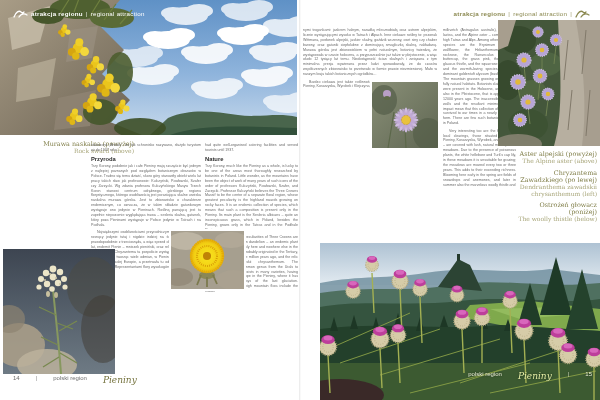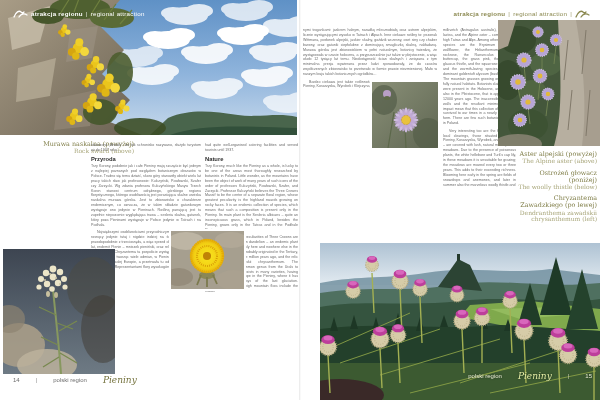--- a/index.html
+++ b/index.html
@@ -28,21 +28,21 @@
   .bodycol p.ind { text-indent:6px; margin:0; }
   .bodycol h3 { margin:3px 0 2px; font-size:5.8px; line-height:6.2px; color:#2e2e2e; }
 
   .cap { font-family:"DejaVu Serif", serif; }
   .cap .pl { color:#7f7d47; font-size:6.4px; line-height:7.2px; }
   .cap .en { color:#a8a67a; font-size:6px; line-height:6.8px; margin-bottom:4.5px; }
   .caps-left  { position:absolute; left:6px;  top:141px; width:128px; text-align:right; }
   .caps-right { position:absolute; left:517px; top:151px; width:80px; text-align:right; }
 
   .foot { position:absolute; font-size:6px; color:#6d6d6d;
-    display:flex; align-items:center; gap:16px; white-space:nowrap; }
+    display:flex; align-items:flex-start; gap:16px; white-space:nowrap; }
   .foot .script { font-family:"DejaVu Serif", serif; font-style:italic;
     font-size:9px; color:#75733e; }
   .foot-left { left:13px; top:375px; }
   .foot-right { right:8px; top:371px; color:#eef2d8; text-shadow:0 0 2px rgba(0,0,0,.5); }
   .foot-right .script { color:#e4eda6; }
   .foot .sep { opacity:.8; }
 </style>
 </head>
 <body>
 
@@ -305,26 +305,26 @@
       <use href="#dz" transform="translate(40,12) scale(.75)"></use>
     </svg>
   </div>
 
   <div class="caps-right cap">
     <div>
       <div class="pl">Aster alpejski (powyżej)</div>
       <div class="en">The Alpine aster (above)</div>
     </div>
     <div>
+      <div class="pl">Chryzantema Zawadzkiego (po lewej)</div>
+      <div class="en">Dendranthema zawadskii chrysanthemum (left)</div>
+    </div>
+    <div>
       <div class="pl">Ostrożeń głowacz (poniżej)</div>
       <div class="en">The woolly thistle (below)</div>
-    </div>
-    <div>
-      <div class="pl">Chryzantema Zawadzkiego (po lewej)</div>
-      <div class="en">Dendranthema zawadskii chrysanthemum (left)</div>
     </div>
   </div>
 
   <div class="photo" style="left:320px;top:243px;width:280px;height:157px">
     <svg viewBox="0 0 280 157" width="280" height="157" preserveAspectRatio="none">
       <defs>
         <linearGradient id="tsky" x1="0" y1="0" x2="0" y2="1">
           <stop offset="0" stop-color="#aec2d3"></stop>
             <stop offset="1" stop-color="#e3ebf1"></stop>
         </linearGradient>

